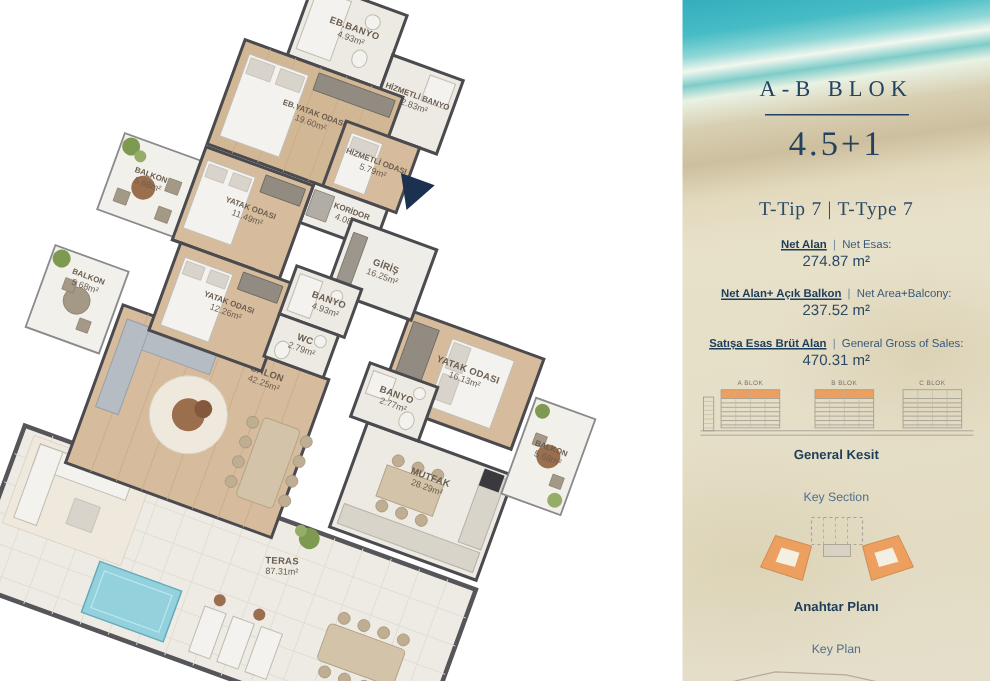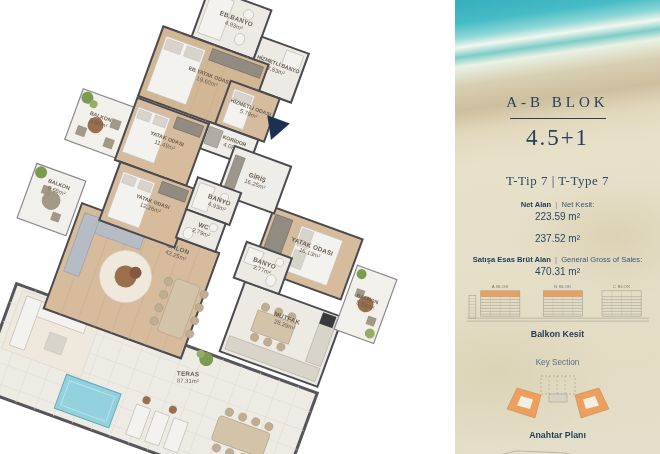--- a/index.html
+++ b/index.html
@@ -12,27 +12,27 @@
   .panel{position:absolute;left:455px;top:0;width:205px;height:454px;overflow:hidden;
     text-align:center;color:#24415f;
     background:
       radial-gradient(150px 90px at 78% 52%, rgba(198,184,142,.32), transparent 70%),
       radial-gradient(170px 110px at 20% 82%, rgba(203,190,150,.28), transparent 70%),
       linear-gradient(172deg,
         #35aebc 0%, #46bcc6 5%, #8ed7d6 8%, #f2f7ee 10%,
         #7eccc9 12%, #e9f2e4 14%, #d8cfb2 18%, #cdbf9e 23%,
         #e2d9bd 28%, #e8e1ca 35%, #e6dfc8 58%, #e3dcc3 80%, #e5decb 100%);
   }
-  .block-title{margin:94px 0 0;font:400 15px "Liberation Serif",serif;letter-spacing:4px;color:#24415f;}
+  .block-title{margin:52px 0 0;font:400 15px "Liberation Serif",serif;letter-spacing:4px;color:#24415f;}
   .title-rule{width:96px;height:0;border-top:1.5px solid #24415f;margin:7px auto 6px;}
   .unit-type{font:400 23px "Liberation Serif",serif;letter-spacing:2px;color:#24415f;}
   .type-line{margin-top:22px;font:400 13px "Liberation Serif",serif;letter-spacing:.5px;color:#2c4a66;}
   .metric{margin-top:11px;}
   .metric-labels{font:400 7.6px "Liberation Sans",sans-serif;color:#37587a;}
-  .metric-labels .b{font-weight:bold;color:#1d3c59;}
+  .metric-labels .b{font-weight:bold;color:#1d3c59;text-decoration:underline;}
   .metric-labels .sep{margin:0 2px;color:#6d89a3;}
   .metric-value{margin-top:2px;font:400 10px "Liberation Sans",sans-serif;color:#2a4763;}
   .diagram{margin:5px auto 0;display:block;}
   .cap-b{margin-top:2px;font:bold 8.8px "Liberation Sans",sans-serif;color:#1d3c59;}
   .cap{margin-top:19px;font:400 8.2px "Liberation Sans",sans-serif;color:#53718c;}
 
   
   .room-wood{fill:#d6bc9c;stroke:#4a4a4f;stroke-width:2;}
   .room-wood2{fill:#d2b794;stroke:#4a4a4f;stroke-width:2;}
   .room-tile{fill:#eceae3;stroke:#4a4a4f;stroke-width:2;}
@@ -291,26 +291,31 @@
   <div class="panel">
     <h1 class="block-title">A-B BLOK</h1>
     <div class="title-rule"></div>
     <div class="unit-type">4.5+1</div>
     <div class="type-line">T-Tip 7  |  T-Type 7</div>
 
     <div class="metric">
       <div class="metric-labels">
         <span class="b">Net Alan</span>
         <span class="sep">|</span>
-        <span>Net Kesit:</span>
+        <span>Net Esas:</span>
       </div>
-      <div class="metric-value">223.59 m²</div>
+      <div class="metric-value">274.87 m²</div>
     </div>
 
     <div class="metric">
+      <div class="metric-labels">
+        <span class="b">Net Alan+ Açık Balkon</span>
+        <span class="sep">|</span>
+        <span>Net Area+Balcony:</span>
+      </div>
       <div class="metric-value">237.52 m²</div>
     </div>
 
     <div class="metric">
       <div class="metric-labels">
         <span class="b">Satışa Esas Brüt Alan</span>
         <span class="sep">|</span>
         <span>General Gross of Sales:</span>
       </div>
       <div class="metric-value">470.31 m²</div>
@@ -328,33 +333,34 @@
       <rect class="dln" x="80" y="9" width="40" height="26"></rect>
       <path class="dln" d="M80 15H120M80 18H120M80 21H120M80 24H120M80 27H120M80 30H120M80 33H120"></path>
       <path class="dln-l" d="M90 9V35M100 9V35M110 9V35"></path>
       <rect class="dln" x="140" y="9" width="40" height="26"></rect>
       <path class="dln" d="M140 15H180M140 18H180M140 21H180M140 24H180M140 27H180M140 30H180M140 33H180"></path>
       <path class="dln-l" d="M150 9V35M160 9V35M170 9V35"></path>
       <rect class="dln" x="4" y="14" width="7" height="23"></rect>
       <path class="dln-l" d="M4 17H11M4 20H11M4 23H11M4 26H11M4 29H11M4 32H11M4 35H11"></path>
       <path class="dln" d="M2 37H188M2 40H188"></path>
     </svg>
-    <div class="cap-b">Balkon Kesit</div>
+    <div class="cap-b">General Kesit</div>
     <div class="cap">Key Section</div>
 
     <svg class="diagram" width="118" height="56" viewBox="0 0 110 56">
       <rect x="38" y="4" width="34" height="18" fill="none" stroke="#a9a296" stroke-width=".8" stroke-dasharray="2 2"></rect>
       <path d="M46 4V22M54 4V22M62 4V22" stroke="#a9a296" stroke-width=".5" stroke-dasharray="2 2" fill="none"></path>
       <rect x="46" y="22" width="18" height="8" fill="#d8d2c2" stroke="#a9a296" stroke-width=".6"></rect>
       <polygon class="org" points="14,16 38,23 32,46 4,37" stroke="#c77f3f" stroke-width=".5"></polygon>
       <polygon points="18,24 30,27.5 27,37 14,33.5" fill="#f3efe2"></polygon>
       <polygon class="org" points="72,23 96,16 106,37 78,46" stroke="#c77f3f" stroke-width=".5"></polygon>
       <polygon points="80,27.5 92,24 96,33.5 83,37" fill="#f3efe2"></polygon>
     </svg>
     <div class="cap-b">Anahtar Planı</div>
+    <div class="cap">Key Plan</div>
 
     <svg class="diagram" width="176" height="49" viewBox="0 0 180 50">
       <path d="M4 16 L48 6 L96 8 L132 16 L174 32 L168 44 L118 38 L60 40 L6 38 Z" fill="none" stroke="#b4ab97" stroke-width=".8"></path>
       <path d="M132 16 L126 38" stroke="#b4ab97" stroke-width=".5" fill="none"></path>
       <path class="org" d="M24 14 h8 v13 h9 v-13 h8 v24 h-25 Z" stroke="#c77f3f" stroke-width=".5"></path>
       <path class="org" d="M64 14 h8 v13 h9 v-13 h8 v24 h-25 Z" stroke="#c77f3f" stroke-width=".5"></path>
       <g transform="rotate(14 129 26)">
         <path d="M117 16 h7 v11 h8 v-11 h7 v21 h-22 Z" fill="#e6dec6" stroke="#a9a091" stroke-width=".7"></path>
       </g>
       <text class="dlab" x="37" y="48">A BLOK</text>

